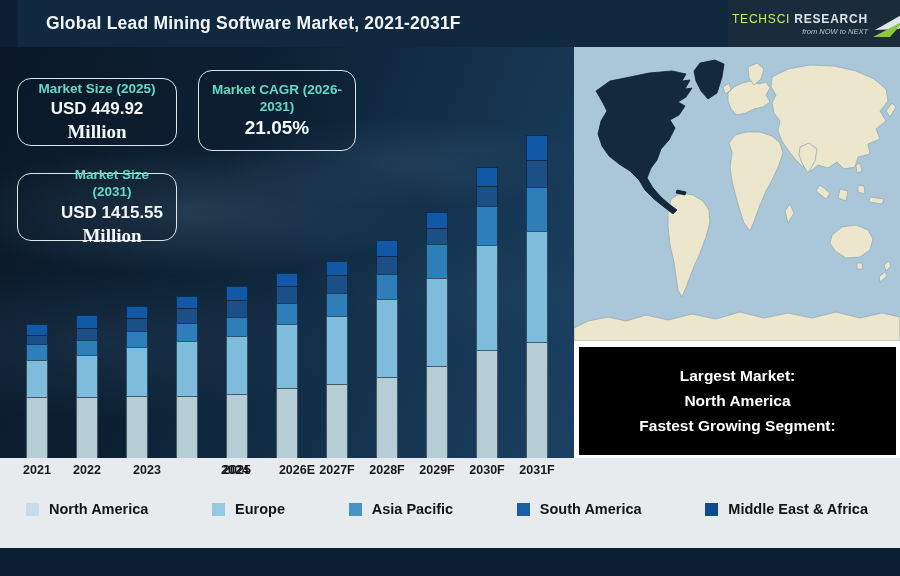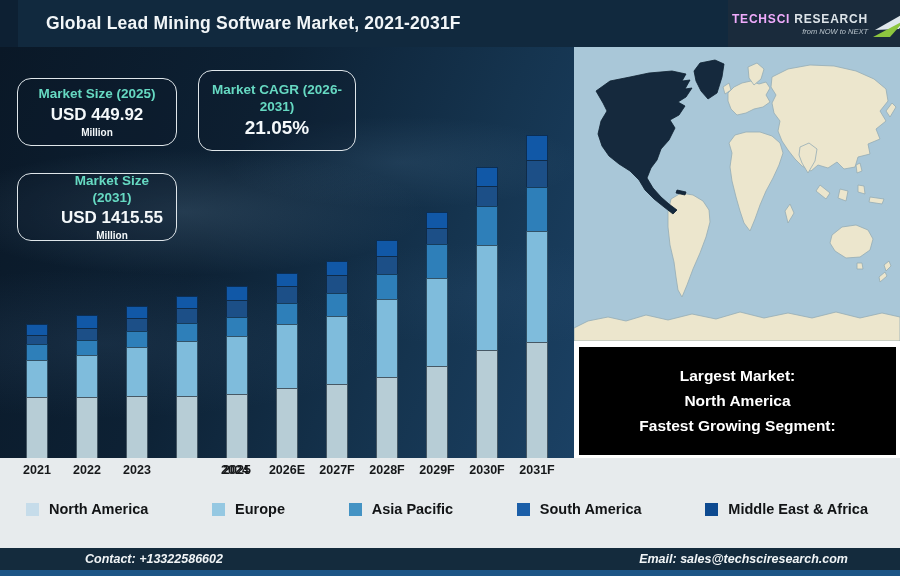--- a/index.html
+++ b/index.html
@@ -7,39 +7,39 @@
          font-family:"Liberation Sans",sans-serif;background:#0d2033;}
 
   
   .topbar{position:absolute;left:18px;top:0;width:900px;height:47px;background:#11293e;}
   .title{position:absolute;left:28px;top:0;height:47px;display:flex;align-items:center;
          color:#f2f6f8;font-size:17.5px;font-weight:bold;letter-spacing:.2px;}
   .logo{position:absolute;right:0;top:0;width:190px;height:47px;background:#1a2b3c;
         display:flex;flex-direction:column;justify-content:center;align-items:flex-end;
         padding-right:50px;box-sizing:border-box;}
   .logo-row{display:flex;align-items:baseline;gap:4px;}
-  .logo-brand{color:#f0abfc;font-weight:bold;font-size:12px;text-transform:uppercase;letter-spacing:.8px;}
+  .logo-brand{color:#bef264;font-weight:normal;font-size:12px;text-transform:uppercase;letter-spacing:.8px;}
   .logo-brand2{color:#dde4e9;font-weight:bold;font-size:12px;text-transform:uppercase;letter-spacing:.8px;}
   .logo-tagline{color:#b9c4cc;font-style:italic;font-size:7.5px;margin-top:1px;}
   .logo-arrow{position:absolute;right:5px;top:8px;}
 
   
   .chart-panel{position:absolute;left:0;top:47px;width:574px;height:412px;overflow:hidden;
     background:
       radial-gradient(60% 22% at 32% 40%, rgba(130,170,200,.20), transparent 70%),
       radial-gradient(45% 16% at 70% 28%, rgba(110,155,190,.14), transparent 70%),
       radial-gradient(70% 26% at 18% 72%, rgba(80,120,160,.16), transparent 70%),
       radial-gradient(50% 18% at 85% 60%, rgba(60,100,140,.12), transparent 70%),
       linear-gradient(112deg,#0a1827 0%,#0d2134 38%,#15344f 72%,#1b4164 100%);}
   .callout{position:absolute;border:1.5px solid #dfe6ea;border-radius:14px;
            background:rgba(12,28,44,.30);text-align:center;color:#fff;
            display:flex;flex-direction:column;justify-content:center;gap:2px;box-sizing:border-box;padding:4px 6px;}
   .callout .c-label{color:#66d9c2;font-weight:bold;font-size:13.5px;line-height:1.25;}
   .callout .c-value{color:#f4f8fa;font-weight:bold;font-size:17px;}
-  .callout .c-unit{color:#f4f8fa;font-weight:bold;font-size:10px;}
+  .callout .c-unit{color:#f4f8fa;font-weight:bold;font-size:19px;font-family:Liberation Serif, serif;}
   .co-2025{left:17px;top:31px;width:160px;height:68px;}
   .co-cagr{left:198px;top:23px;width:158px;height:81px;}
   .co-cagr .c-value{font-size:19px;}
   .co-2031{left:17px;top:126px;width:160px;height:68px;padding-left:36px;}
 
   .bars{position:absolute;left:0;top:0;width:574px;height:412px;}
   .bar-col{position:absolute;bottom:0;width:22px;display:flex;flex-direction:column-reverse;
            box-sizing:border-box;}
   .seg{width:100%;box-sizing:border-box;border:1px solid rgba(9,24,40,.65);border-bottom:none;}
 
@@ -232,24 +232,24 @@
       <div>Largest Market:</div>
       <div>North America</div>
       <div>Fastest Growing Segment:</div>
     </div>
   </div>
 
   <div class="bottom-strip">
     <div class="axis-labels" id="axis-labels">
         <span class="axis-label" style="left: 37px;">2021</span>
         <span class="axis-label" style="left: 87px;">2022</span>
-        <span class="axis-label" style="left: 137px;">2023</span>
+        <span class="axis-label" style="left: 147px;">2023</span>
         <span class="axis-label" style="left: 187px; margin-left: 48px;">2024</span>
         <span class="axis-label" style="left: 237px;">2025</span>
-        <span class="axis-label" style="left: 287px;">2026E</span>
+        <span class="axis-label" style="left: 297px;">2026E</span>
         <span class="axis-label" style="left: 337px;">2027F</span>
         <span class="axis-label" style="left: 387px;">2028F</span>
         <span class="axis-label" style="left: 437px;">2029F</span>
         <span class="axis-label" style="left: 487px;">2030F</span>
         <span class="axis-label" style="left: 537px;">2031F</span>
       </div>
     <div class="legend" id="legend">
         <div class="legend-item">
           <span class="swatch" style="background: rgb(198, 220, 234);"></span>
           <span class="legend-label">North America</span>
@@ -266,20 +266,14 @@
           <span class="swatch" style="background: rgb(27, 94, 168);"></span>
           <span class="legend-label">South America</span>
         </div>
         <div class="legend-item">
           <span class="swatch" style="background: rgb(13, 74, 144);"></span>
           <span class="legend-label">Middle East &amp; Africa</span>
         </div>
       </div>
   </div>
 
-  <div class="footer">
-    <div class="footer-bar">
-      <span>Contact: +13322586602</span>
-      <span>Email: sales@techsciresearch.com</span>
-    </div>
-  </div>
 
 </div>
 
 </body></html>

